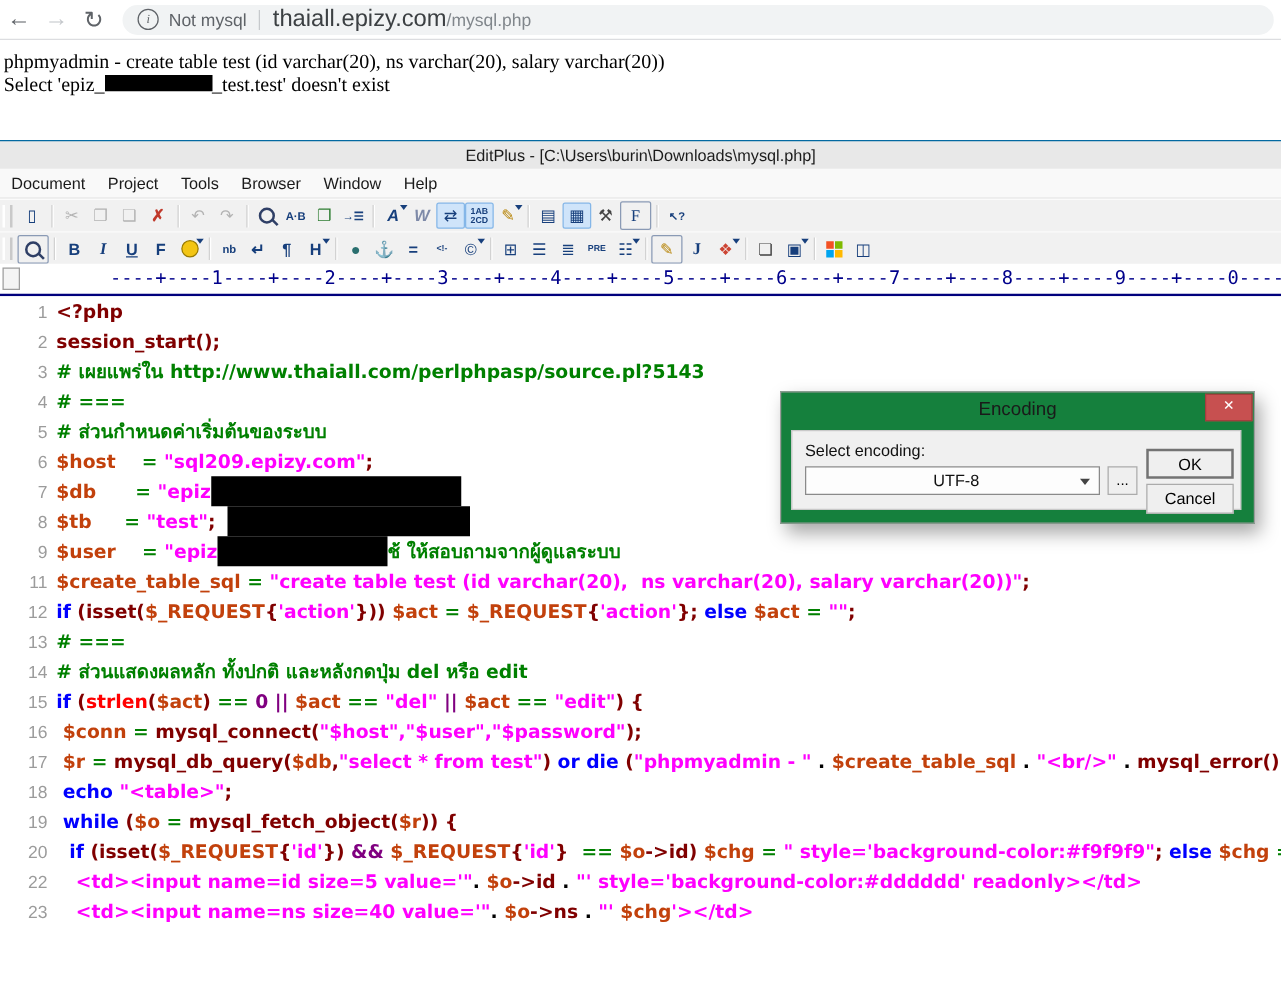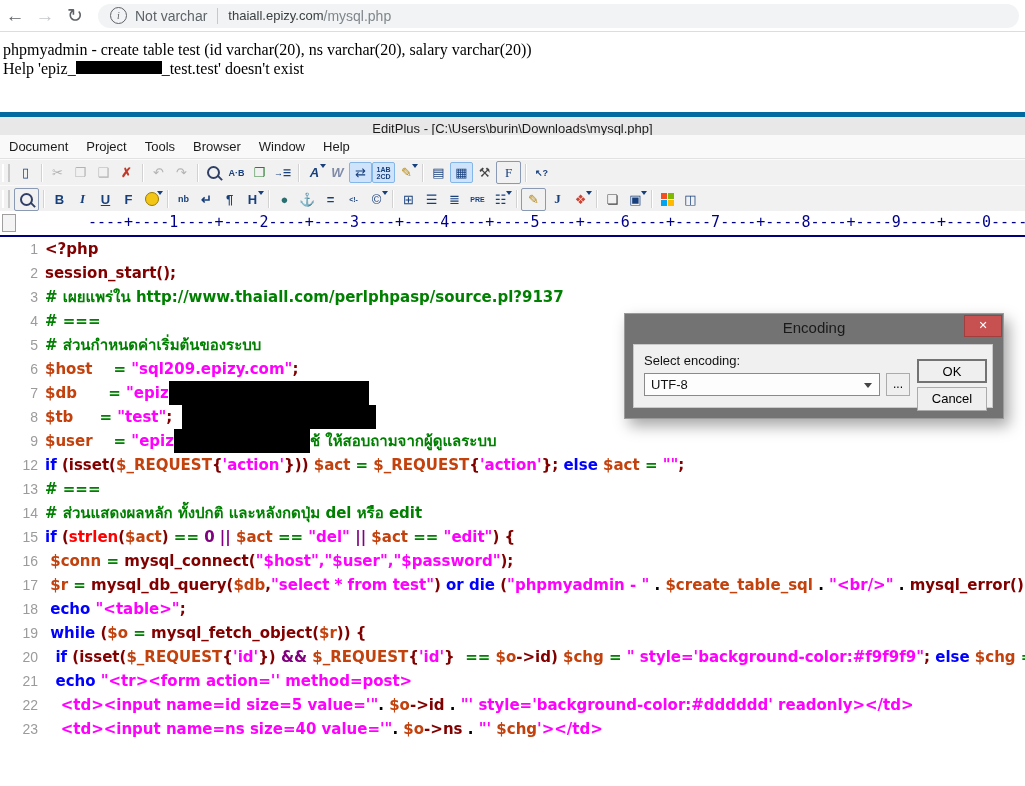--- a/index.html
+++ b/index.html
@@ -9,29 +9,29 @@
   #chrome{position:absolute;left:0;top:0;width:1025px;height:31px;background:#fff;
           border-bottom:1px solid #dcdde0;display:flex;align-items:center;}
   .navbtn{font-size:19px;color:#5f6368;width:30px;text-align:center;cursor:pointer;}
   .navbtn.disabled{color:#c4c7cb;}
   #omnibox{flex:1;height:24px;margin:0 6px 0 8px;background:#f1f3f4;border-radius:13px;
            display:flex;align-items:center;padding:0 12px;min-width:0;}
   #omnibox .info{width:15px;height:15px;border:1.5px solid #5f6368;border-radius:50%;
      color:#5f6368;font-size:10px;line-height:15px;text-align:center;font-family:"Liberation Serif",serif;font-style:italic;}
   #omnibox .nsec{color:#5f6368;font-size:14px;margin:0 10px 0 8px;}
   #omnibox .divider{width:1px;height:16px;background:#c6c9cc;margin-right:10px;}
-  #omnibox .dom{color:#3c4043;font-size:13px;}
+  #omnibox .dom{color:#3c4043;font-size:19px;}
   #omnibox .path{color:#80868b;font-size:14px;}
   
   #pagetext{position:absolute;left:3px;top:40px;font-family:Liberation Serif, serif;
             font-size:16px;color:#000;line-height:19px;}
   .inline-redact{display:inline-block;background:#000;width:86px;height:13px;vertical-align:baseline;}
   
   #ep-title{position:absolute;left:0;top:112px;width:1025px;height:23px;background:#e8e8e8;
-            border-top:5px solid #0369a1;text-align:center;font-size:13px;color:#1b1b1b;line-height:23px;}
+            border-top:1px solid #0369a1;text-align:center;font-size:13px;color:#1b1b1b;line-height:23px;}
   #ep-menu{position:absolute;left:0;top:135px;width:1025px;height:23px;background:#f9f9f9;
            border-bottom:1px solid #e2e2e2;display:flex;align-items:center;font-size:13px;color:#1b1b1b;}
   .menu-item{padding:0 9px;cursor:pointer;}
   .toolbar{position:absolute;left:0;width:1025px;background:#f1f1f1;border-top:1px solid #fbfbfb;
            border-bottom:1px solid #d8d8d8;display:flex;align-items:center;}
   #tb1{top:159px;height:25px;}
   #tb2{top:185px;height:26px;}
   .grip{width:4px;height:18px;border-left:2px solid #fff;border-right:2px solid #c9c9c9;margin:0 4px 0 2px;}
   .tbsep{width:1px;height:18px;background:#d2d2d2;margin:0 4px;box-shadow:1px 0 0 #fff;}
   .tbtn{width:23px;height:21px;display:flex;align-items:center;justify-content:center;
@@ -64,62 +64,62 @@
   
   #code{position:absolute;left:0;top:237px;width:1025px;height:549px;background:#fff;overflow:hidden;}
   .code-line{display:flex;height:24px;line-height:24px;white-space:pre;}
   .lnum{width:38px;text-align:right;padding-right:7px;color:#9b9b9b;font-size:14px;flex:none;}
   .lbody{font-family:"DejaVu Sans",sans-serif;font-size:15px;font-weight:bold;flex:none;}
   .tok.c{color:#008000}.tok.v{color:#c2410c}.tok.s{color:#ff00ff}.tok.k{color:#0000ff}
   .tok.f{color:#800000}.tok.o{color:#008000}.tok.n{color:#800080}.tok.r{color:#ff0000}.tok.p{color:#000}
   .redact{display:inline-block;background:#000;height:24px;vertical-align:top;}
   .spacer{display:inline-block;height:1px;}
   
-  #dialog{position:absolute;left:624px;top:313px;width:378px;height:104px;background:#737373;
+  #dialog{position:absolute;left:624px;top:313px;width:378px;height:104px;background:#15803d;
           border:1px solid #9b9b9b;box-shadow:5px 7px 14px rgba(0,0,0,.35);z-index:10;}
   #dialog .dtitle{position:absolute;left:0;top:0;width:100%;height:28px;text-align:center;
           font-size:15px;color:#1a1a1a;line-height:28px;}
   #dialog .dclose{position:absolute;right:1px;top:1px;width:36px;height:20px;background:#c75050;
           border:1px solid #a33e3e;color:#fff;font-size:11px;text-align:center;line-height:19px;cursor:pointer;}
   #dialog .dpanel{position:absolute;left:8px;top:30px;width:360px;height:64px;background:#f0f0f0;
           border:1px solid #c9c9c9;box-sizing:border-box;}
   #dialog .dlabel{position:absolute;left:10px;top:8px;font-size:13px;color:#111;}
   #dialog .combo{position:absolute;left:10px;top:28px;width:236px;height:23px;background:#fdfdfd;
           border:1px solid #8a8a8a;box-sizing:border-box;font-size:13px;color:#111;
-          display:flex;align-items:center;padding-left:6px;cursor:pointer;}
+          display:flex;align-items:center;padding-left:6px;cursor:pointer;justify-content:center;}
   #dialog .combo .chev{position:absolute;right:7px;top:9px;width:0;height:0;
           border-left:4px solid transparent;border-right:4px solid transparent;border-top:5px solid #444;}
   #dialog .browse{position:absolute;left:252px;top:28px;width:24px;height:23px;background:#efefef;
           border:1px solid #ababab;box-sizing:border-box;font-size:12px;text-align:center;line-height:20px;cursor:pointer;}
   #dialog .btn{position:absolute;left:283px;width:70px;height:24px;background:#efefef;
           font-size:13px;text-align:center;line-height:21px;cursor:pointer;box-sizing:border-box;}
   #dialog .ok{top:14px;border:2px solid #737373;}
   #dialog .cancel{top:42px;border:1px solid #ababab;}
 </style>
 </head>
 <body>
 
 <div id="stage">
 
   <div id="chrome">
     <span class="navbtn">←</span>
     <span class="navbtn disabled">→</span>
     <span class="navbtn">↻</span>
     <div id="omnibox">
       <span class="info">i</span>
-      <span class="nsec">Not varchar</span>
+      <span class="nsec">Not mysql</span>
       <span class="divider"></span>
       <span class="dom">thaiall.epizy.com</span>
       <span class="path">/mysql.php</span>
     </div>
   </div>
 
   <div id="pagetext">
     <div>phpmyadmin - create table test (id varchar(20), ns varchar(20), salary varchar(20))</div>
-    <div><span>Help 'epiz_</span><span class="inline-redact"></span><span>_test.test' doesn't exist</span></div>
+    <div><span>Select 'epiz_</span><span class="inline-redact"></span><span>_test.test' doesn't exist</span></div>
   </div>
 
   <div id="ep-title">
     <span>EditPlus - [C:\Users\burin\Downloads\mysql.php]</span>
   </div>
 
   <div id="ep-menu">
       <span class="menu-item">Document</span>
       <span class="menu-item">Project</span>
       <span class="menu-item">Tools</span>
@@ -199,37 +199,37 @@
 
   <div id="ruler">
     <span class="ruler-box"></span>
     <span class="marks">----+----1----+----2----+----3----+----4----+----5----+----6----+----7----+----8----+----9----+----0----+----</span>
   </div>
 
   <div id="code">
     <div id="code-lines">
         <div class="code-line"><span class="lnum">1</span><span class="lbody"><span class="tok f">&lt;?php</span></span></div>
         <div class="code-line"><span class="lnum">2</span><span class="lbody"><span class="tok f">session_start();</span></span></div>
-        <div class="code-line"><span class="lnum">3</span><span class="lbody"><span class="tok c"># เผยแพร่ใน http://www.thaiall.com/perlphpasp/source.pl?9137</span></span></div>
+        <div class="code-line"><span class="lnum">3</span><span class="lbody"><span class="tok c"># เผยแพร่ใน http://www.thaiall.com/perlphpasp/source.pl?5143</span></span></div>
         <div class="code-line"><span class="lnum">4</span><span class="lbody"><span class="tok c"># ===</span></span></div>
         <div class="code-line"><span class="lnum">5</span><span class="lbody"><span class="tok c"># ส่วนกำหนดค่าเริ่มต้นของระบบ</span></span></div>
         <div class="code-line"><span class="lnum">6</span><span class="lbody"><span class="tok v">$host</span><span class="tok o">    = </span><span class="tok s">"sql209.epizy.com"</span><span class="tok f">;</span></span></div>
         <div class="code-line"><span class="lnum">7</span><span class="lbody"><span class="tok v">$db</span><span class="tok o">      = </span><span class="tok s">"epiz</span><span class="redact" style="width: 200px;"></span></span></div>
         <div class="code-line"><span class="lnum">8</span><span class="lbody"><span class="tok v">$tb</span><span class="tok o">     = </span><span class="tok s">"test"</span><span class="tok f">;</span><span class="spacer" style="width: 10px;"></span><span class="redact" style="width: 194px;"></span></span></div>
         <div class="code-line"><span class="lnum">9</span><span class="lbody"><span class="tok v">$user</span><span class="tok o">    = </span><span class="tok s">"epiz</span><span class="redact" style="width: 136px;"></span><span class="tok c">ช้ ให้สอบถามจากผู้ดูแลระบบ</span></span></div>
+        <div class="code-line"><span class="lnum">11</span><span class="lbody"><span class="tok v">$create_table_sql</span><span class="tok o"> = </span><span class="tok s">"create table test (id varchar(20),  ns varchar(20), salary varchar(20))"</span><span class="tok f">;</span></span></div>
         <div class="code-line"><span class="lnum">12</span><span class="lbody"><span class="tok k">if</span><span class="tok f"> (isset(</span><span class="tok v">$_REQUEST</span><span class="tok f">{</span><span class="tok s">'action'</span><span class="tok f">})) </span><span class="tok v">$act</span><span class="tok o"> = </span><span class="tok v">$_REQUEST</span><span class="tok f">{</span><span class="tok s">'action'</span><span class="tok f">}; </span><span class="tok k">else</span><span class="tok p"> </span><span class="tok v">$act</span><span class="tok o"> = </span><span class="tok s">""</span><span class="tok f">;</span></span></div>
         <div class="code-line"><span class="lnum">13</span><span class="lbody"><span class="tok c"># ===</span></span></div>
         <div class="code-line"><span class="lnum">14</span><span class="lbody"><span class="tok c"># ส่วนแสดงผลหลัก ทั้งปกติ และหลังกดปุ่ม del หรือ edit</span></span></div>
         <div class="code-line"><span class="lnum">15</span><span class="lbody"><span class="tok k">if</span><span class="tok f"> (</span><span class="tok r">strlen</span><span class="tok f">(</span><span class="tok v">$act</span><span class="tok f">)</span><span class="tok o"> == </span><span class="tok n">0</span><span class="tok n"> || </span><span class="tok v">$act</span><span class="tok o"> == </span><span class="tok s">"del"</span><span class="tok n"> || </span><span class="tok v">$act</span><span class="tok o"> == </span><span class="tok s">"edit"</span><span class="tok f">) {</span></span></div>
         <div class="code-line"><span class="lnum">16</span><span class="lbody"><span class="tok p"> </span><span class="tok v">$conn</span><span class="tok o"> = </span><span class="tok f">mysql_connect(</span><span class="tok s">"$host","$user","$password"</span><span class="tok f">);</span></span></div>
         <div class="code-line"><span class="lnum">17</span><span class="lbody"><span class="tok p"> </span><span class="tok v">$r</span><span class="tok o"> = </span><span class="tok f">mysql_db_query(</span><span class="tok v">$db</span><span class="tok f">,</span><span class="tok s">"select * from test"</span><span class="tok f">) </span><span class="tok k">or die</span><span class="tok f"> (</span><span class="tok s">"phpmyadmin - "</span><span class="tok p"> . </span><span class="tok v">$create_table_sql</span><span class="tok p"> . </span><span class="tok s">"&lt;br/&gt;"</span><span class="tok p"> . </span><span class="tok f">mysql_error());</span></span></div>
         <div class="code-line"><span class="lnum">18</span><span class="lbody"><span class="tok p"> </span><span class="tok k">echo</span><span class="tok s"> "&lt;table&gt;"</span><span class="tok f">;</span></span></div>
         <div class="code-line"><span class="lnum">19</span><span class="lbody"><span class="tok p"> </span><span class="tok k">while</span><span class="tok f"> (</span><span class="tok v">$o</span><span class="tok o"> = </span><span class="tok f">mysql_fetch_object(</span><span class="tok v">$r</span><span class="tok f">)) {</span></span></div>
         <div class="code-line"><span class="lnum">20</span><span class="lbody"><span class="tok p">  </span><span class="tok k">if</span><span class="tok f"> (isset(</span><span class="tok v">$_REQUEST</span><span class="tok f">{</span><span class="tok s">'id'</span><span class="tok f">}) </span><span class="tok n">&amp;&amp; </span><span class="tok v">$_REQUEST</span><span class="tok f">{</span><span class="tok s">'id'</span><span class="tok f">}</span><span class="tok o">  == </span><span class="tok v">$o</span><span class="tok f">-&gt;id</span><span class="tok f">) </span><span class="tok v">$chg</span><span class="tok o"> = </span><span class="tok s">" style='background-color:#f9f9f9"</span><span class="tok f">; </span><span class="tok k">else</span><span class="tok p"> </span><span class="tok v">$chg</span><span class="tok o"> =</span></span></div>
-        <div class="code-line"><span class="lnum">21</span><span class="lbody"><span class="tok p">  </span><span class="tok k">echo</span><span class="tok s"> "&lt;tr&gt;&lt;form action='' method=post&gt;</span></span></div>
         <div class="code-line"><span class="lnum">22</span><span class="lbody"><span class="tok s">   &lt;td&gt;&lt;input name=id size=5 value='"</span><span class="tok p">. </span><span class="tok v">$o</span><span class="tok f">-&gt;id</span><span class="tok p"> . </span><span class="tok s">"' style='background-color:#dddddd' readonly&gt;&lt;/td&gt;</span></span></div>
         <div class="code-line"><span class="lnum">23</span><span class="lbody"><span class="tok s">   &lt;td&gt;&lt;input name=ns size=40 value='"</span><span class="tok p">. </span><span class="tok v">$o</span><span class="tok f">-&gt;ns</span><span class="tok p"> . </span><span class="tok s">"' </span><span class="tok v">$chg</span><span class="tok s">'&gt;&lt;/td&gt;</span></span></div>
       </div>
   </div>
 
   <div id="dialog">
     <div class="dtitle">Encoding</div>
     <div class="dclose">✕</div>
     <div class="dpanel">
       <div class="dlabel">Select encoding:</div>

